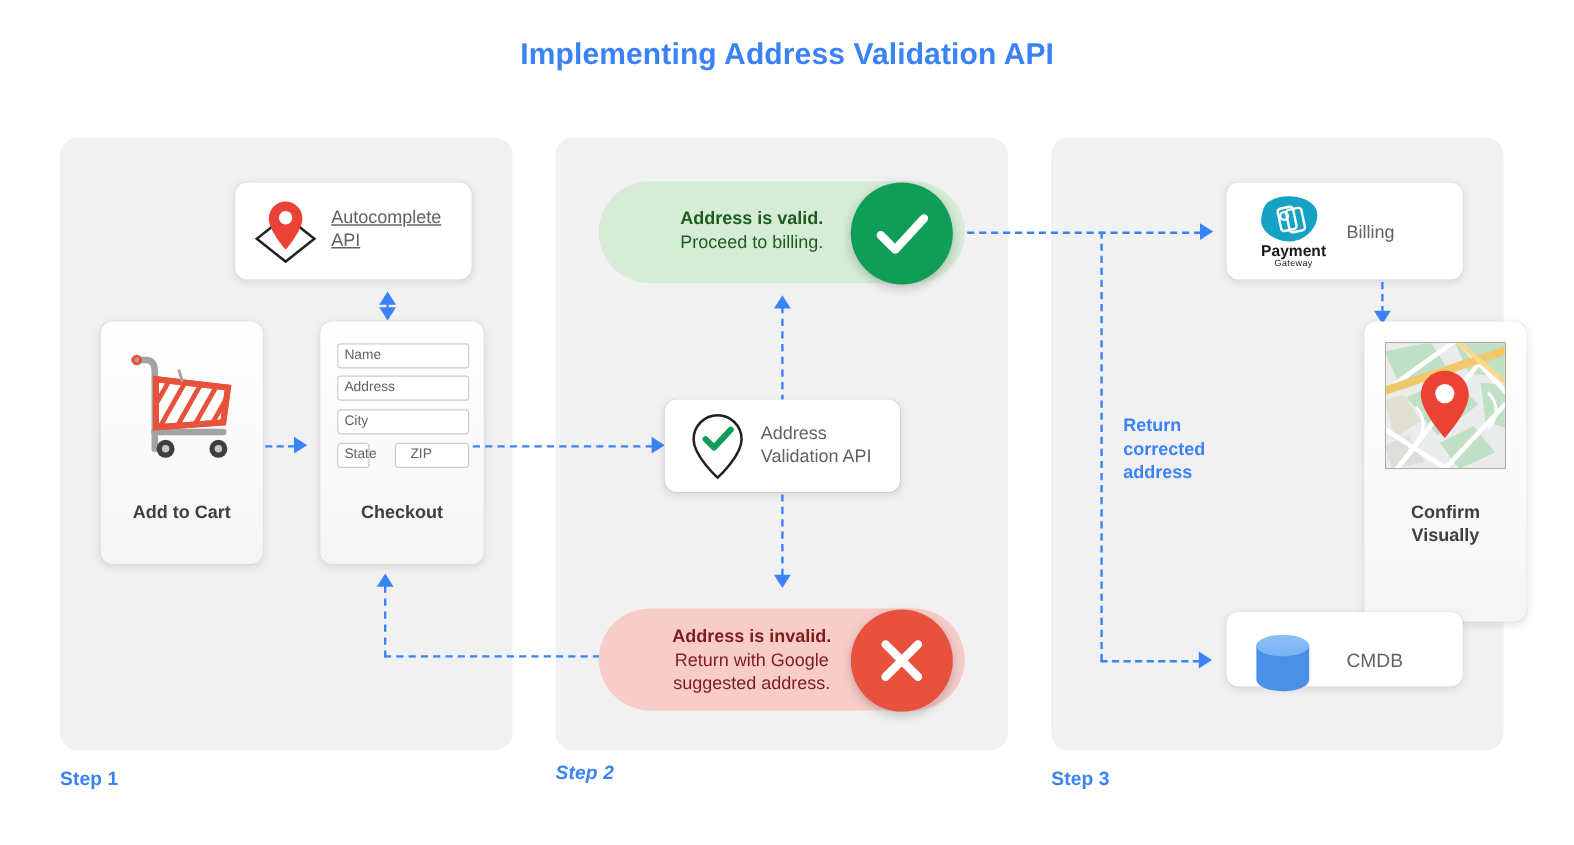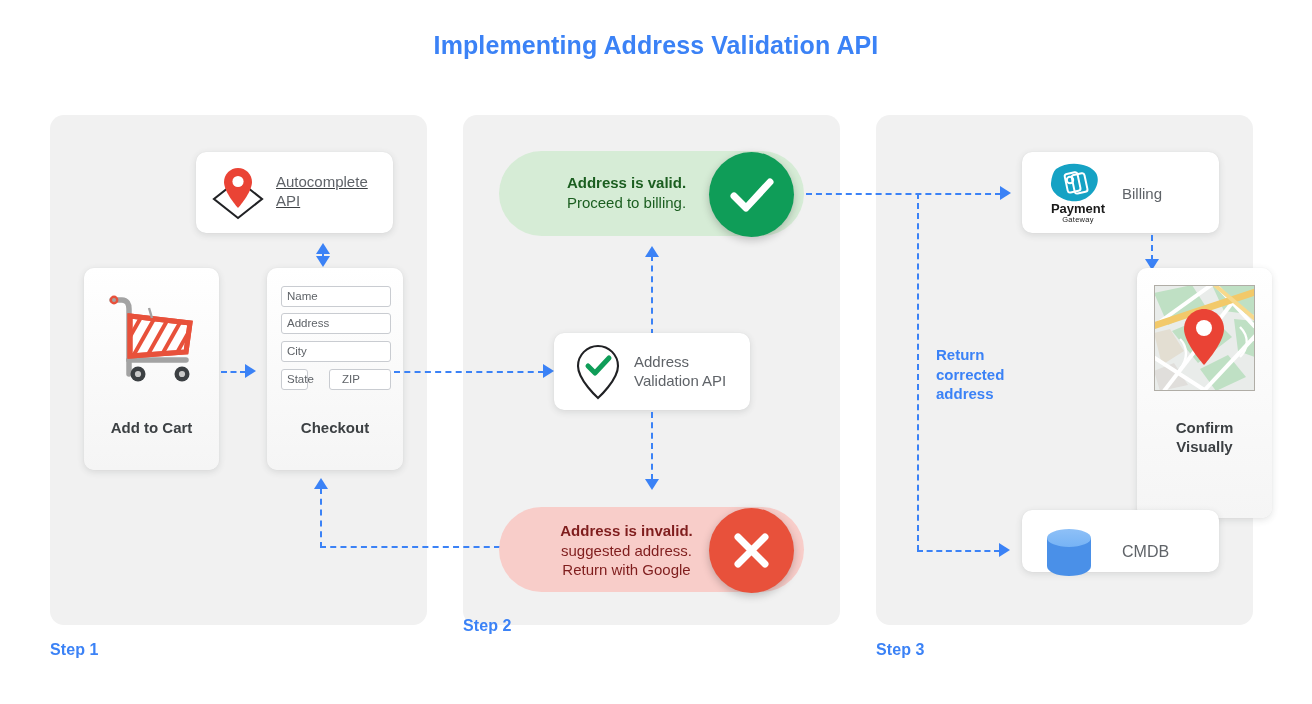--- a/index.html
+++ b/index.html
@@ -107,21 +107,21 @@
 
 <div id="stage">
 
   <div class="title">Implementing Address Validation API</div>
 
   <div class="panel" style="left:50px;top:115px;width:377px;height:510px;"></div>
   <div class="panel" style="left:463px;top:115px;width:377px;height:510px;"></div>
   <div class="panel" style="left:876px;top:115px;width:377px;height:510px;"></div>
 
   <div class="step-label" style="left:50px;top:641px;">Step 1</div>
-  <div class="step-label" style="left:463px;top:617px;">Step 2</div>
+  <div class="step-label" style="left:463px;top:636px;font-style:italic;">Step 2</div>
   <div class="step-label" style="left:876px;top:641px;">Step 3</div>
 
   <div class="card" style="left:196px;top:152px;width:197px;height:81px;">
     <span style="position:absolute;left:14px;top:14px;width:56px;height:54px;">
       <svg width="56" height="54" viewBox="0 0 56 54">
         <polygon points="28,14 52,33 28,52 4,33" fill="none" stroke="#202124" stroke-width="2.1"></polygon>
         <path d="M28 2 C20.3 2 14 8.3 14 16 C14 26.4 28 42 28 42 C28 42 42 26.4 42 16 C42 8.3 35.7 2 28 2 Z" fill="#ea4335"></path>
         <circle cx="28" cy="15.5" r="5.6" fill="#ffffff"></circle>
       </svg>
     </span>
@@ -236,22 +236,22 @@
   </div>
 
   <div>
     <div class="vline" style="left:651px;top:412px;height:68px;"></div>
     <div class="arrow down" style="left:645px;top:479px;"></div>
   </div>
 
   <div class="pill" style="left:499px;top:507px;width:305px;height:85px;background:#f8cdc9;">
     <div class="pill-text" style="left:30px;top:14px;width:195px;color:#7f1d1d;">
       <div class="pill-bold">Address is invalid.</div>
+      <div class="pill-reg">Return with Google</div>
       <div class="pill-reg">suggested address.</div>
-      <div class="pill-reg">Return with Google</div>
     </div>
   </div>
   <div class="circle" style="left:709px;top:508px;width:85px;height:85px;background:#e8513b;">
     <svg width="85" height="85" viewBox="0 0 85 85">
       <path d="M29 29 L56 56 M56 29 L29 56" fill="none" stroke="#ffffff" stroke-width="7" stroke-linecap="round"></path>
     </svg>
   </div>
 
   <div>
     <div class="hline" style="left:806px;top:193px;width:195px;"></div>

